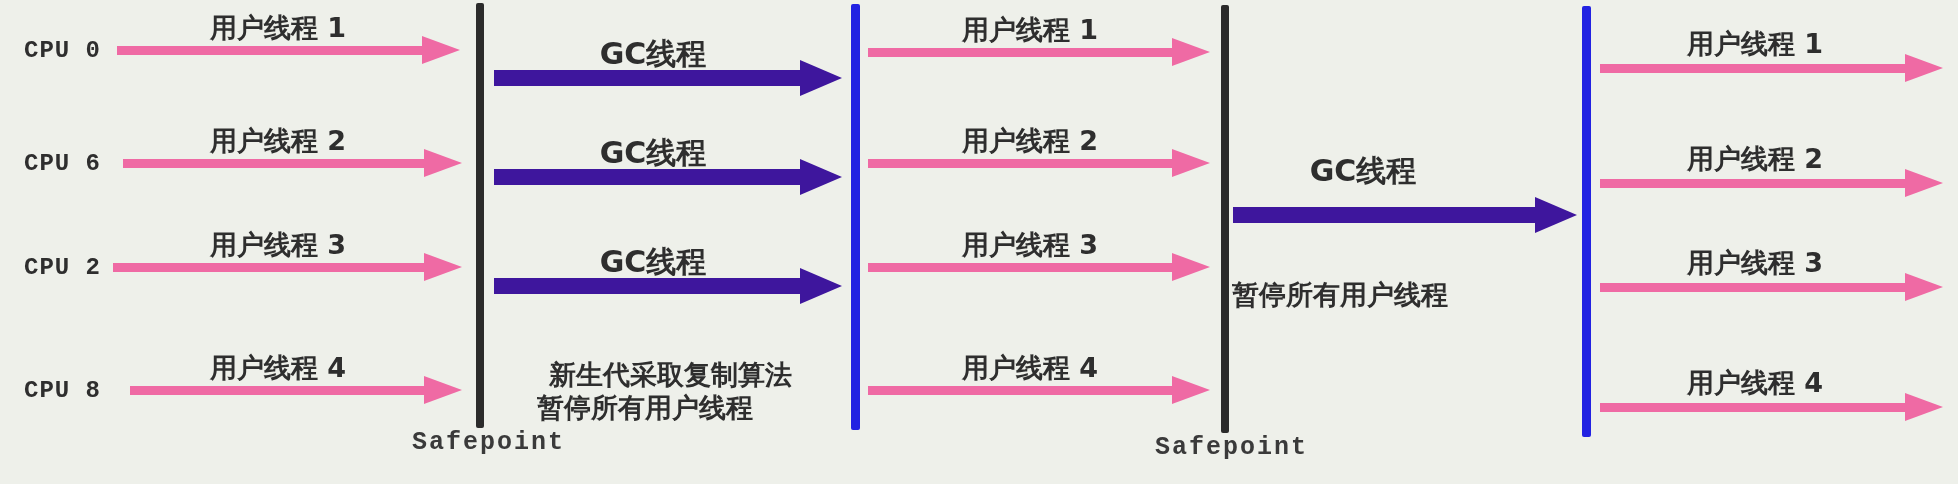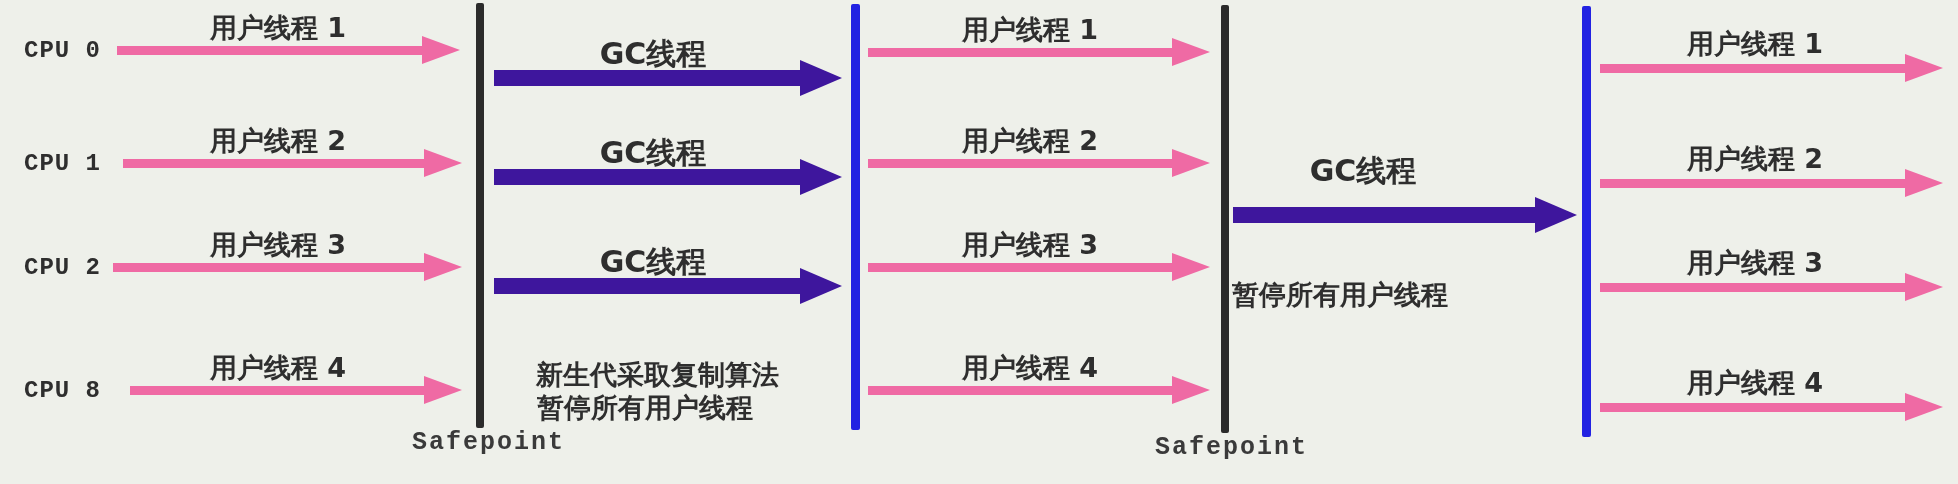--- a/index.html
+++ b/index.html
@@ -45,21 +45,21 @@
     font-family:"Liberation Mono","DejaVu Sans Mono",monospace;
     font-size:25px;font-weight:700;color:#3a3a3a;letter-spacing:2px;white-space:nowrap;
   }
 </style>
 </head>
 <body>
 
 <div class="canvas">
 
   <div class="cpu" style="left:24px;top:37px;">CPU 0</div>
-  <div class="cpu" style="left:24px;top:150px;">CPU 1</div>
+  <div class="cpu" style="left:24px;top:150px;">CPU 6</div>
   <div class="cpu" style="left:24px;top:254px;text-align:center;">CPU 2</div>
   <div class="cpu" style="left:24px;top:377px;">CPU 8</div>
 
   <div class="tlabel" style="left:198px;width:160px;top:10px;">用户线程 1</div>
   <div class="tlabel" style="left:198px;width:160px;top:123px;">用户线程 2</div>
   <div class="tlabel" style="left:198px;width:160px;top:227px;">用户线程 3</div>
   <div class="tlabel" style="left:198px;width:160px;top:350px;">用户线程 4</div>
 
   <div class="arrow pink" style="left:117px;top:50px;width:343px;">
       <div class="stem"></div>
@@ -91,21 +91,21 @@
     </div>
   <div class="arrow purple" style="left:494px;top:177px;width:348px;">
       <div class="stem"></div>
       <div class="head"></div>
     </div>
   <div class="arrow purple" style="left:494px;top:286px;width:348px;">
       <div class="stem"></div>
       <div class="head"></div>
     </div>
 
-  <div class="caption-line" style="left:536px;top:357px;">新生代采取复制算法</div>
+  <div class="caption-line" style="left:549px;top:357px;">新生代采取复制算法</div>
   <div class="caption-line" style="left:537px;top:390px;">暂停所有用户线程</div>
 
   <div class="vline blue" style="left:851px;top:4px;width:9px;height:426px;"></div>
 
   <div class="tlabel" style="left:950px;width:160px;top:12px;">用户线程 1</div>
   <div class="tlabel" style="left:950px;width:160px;top:123px;">用户线程 2</div>
   <div class="tlabel" style="left:950px;width:160px;top:227px;">用户线程 3</div>
   <div class="tlabel" style="left:950px;width:160px;top:350px;">用户线程 4</div>
 
   <div class="arrow pink" style="left:868px;top:52px;width:342px;">

